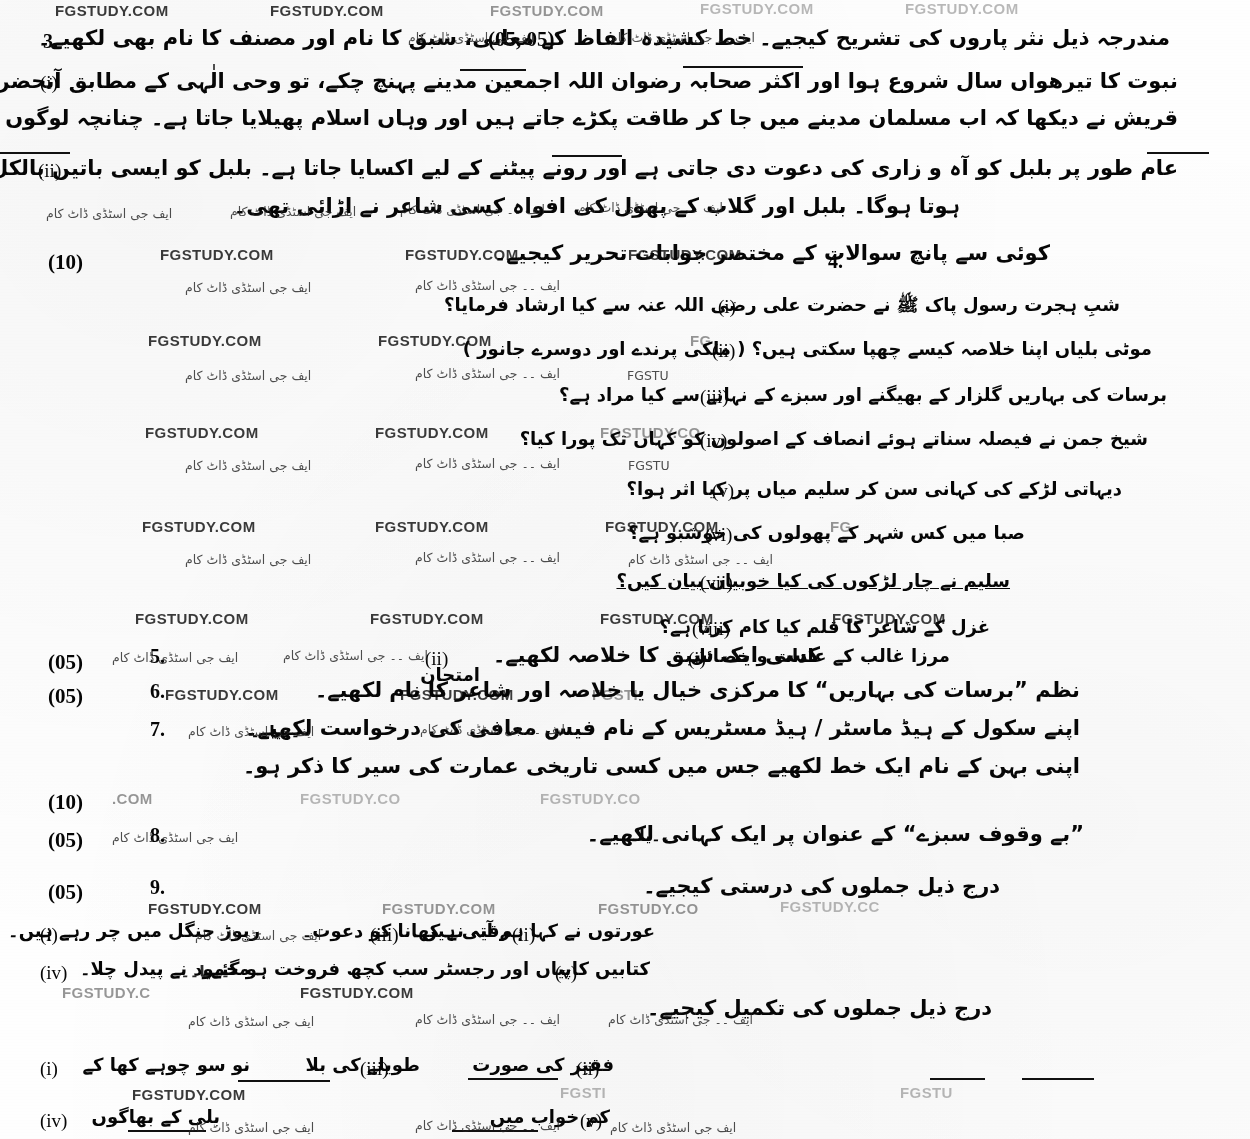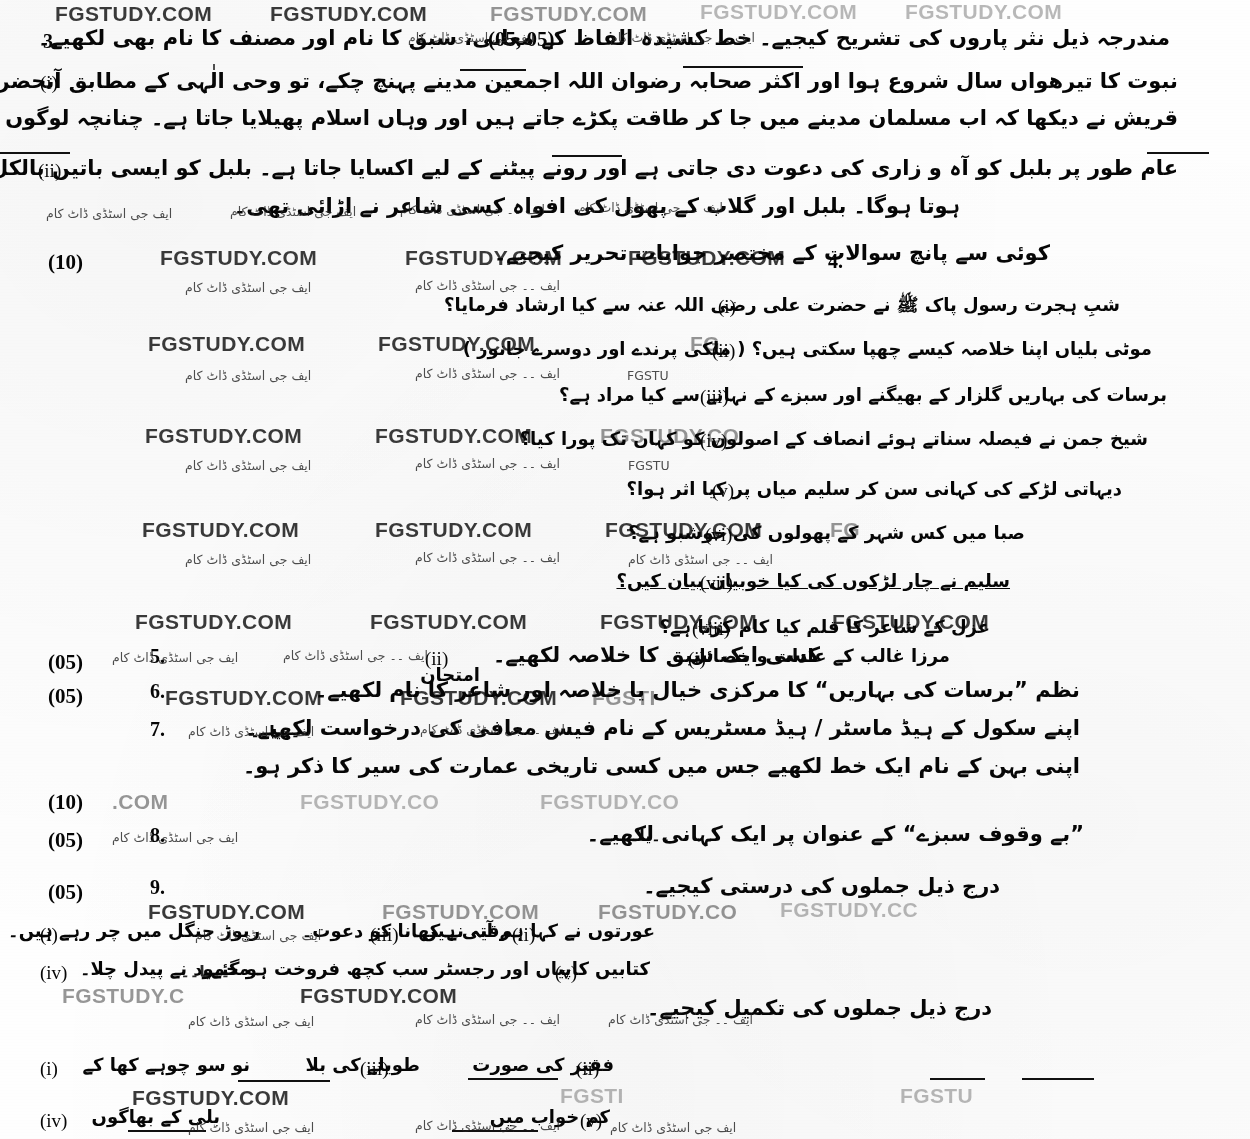--- a/index.html
+++ b/index.html
@@ -23,21 +23,21 @@
       radial-gradient(ellipse at 12% 18%, rgba(0,0,0,0.030), rgba(0,0,0,0) 58%),
       radial-gradient(ellipse at 86% 72%, rgba(0,0,0,0.026), rgba(0,0,0,0) 62%),
       radial-gradient(ellipse at 45% 96%, rgba(0,0,0,0.022), rgba(0,0,0,0) 55%);
   }
 
   
   .wm {
     position: absolute;
     font-family: "Liberation Sans", "DejaVu Sans", sans-serif;
     font-weight: 700;
-    font-size: 21px;
+    font-size: 15px;
     letter-spacing: 0.4px;
     color: #1a1a1a;
     white-space: nowrap;
     opacity: 0.86;
     pointer-events: none;
     user-select: none;
   }
   .wm.faded { opacity: 0.45; }
   .wm.faded2 { opacity: 0.3; }
 

